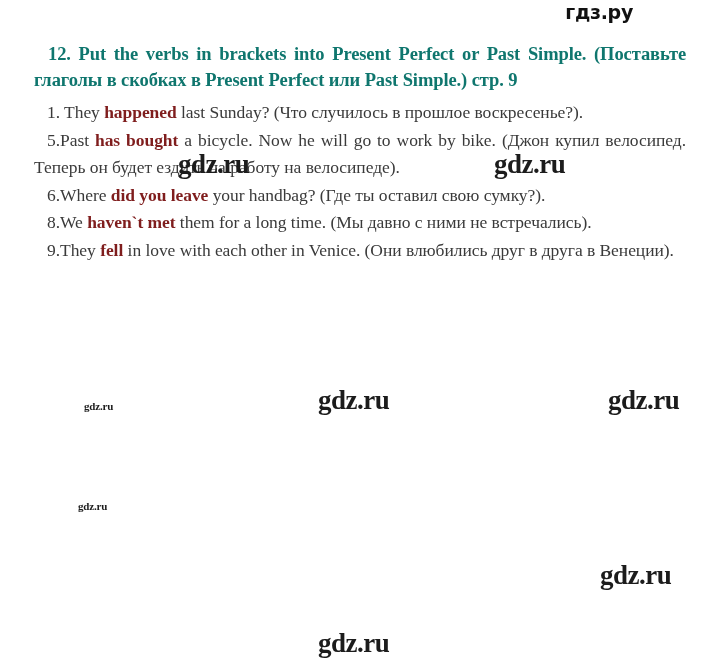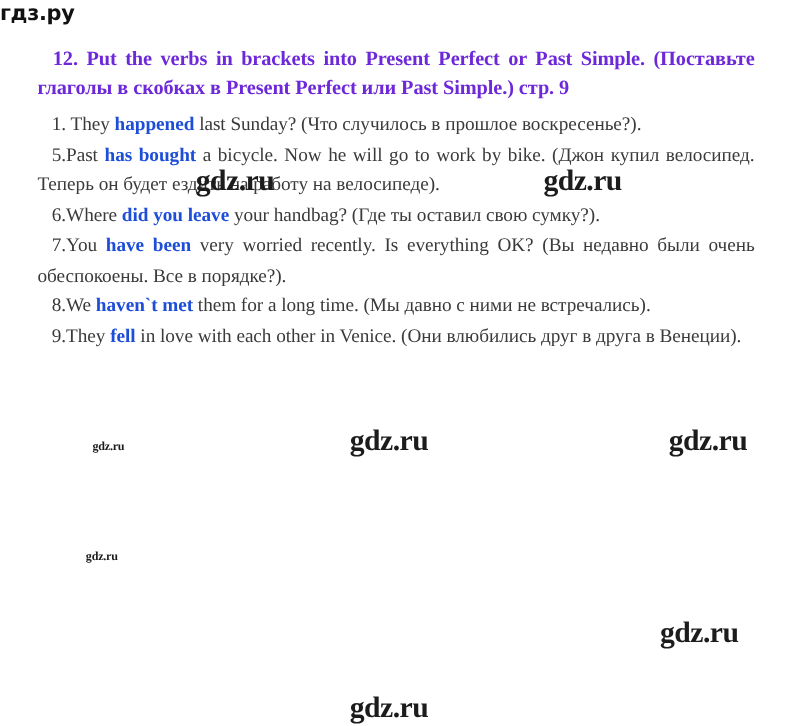--- a/index.html
+++ b/index.html
@@ -15,21 +15,21 @@
     font-family: "Liberation Serif", "DejaVu Serif", serif;
     color: #2b2b2b;
   }
 
   
   #site-logo {
     position: absolute;
     left: 0;
     top: 0;
     width: 633px;
-    text-align: left;
+    text-align: right;
     font-family: "DejaVu Sans", "Liberation Sans", sans-serif;
     font-weight: bold;
     font-size: 19px;
     letter-spacing: -0.3px;
     color: #111111;
     line-height: 24px;
   }
 
   
   #page {
@@ -40,35 +40,35 @@
   }
 
   .task-title {
     font-weight: bold;
     font-size: 18.5px;
     line-height: 25.5px;
     text-align: justify;
     text-align-last: left;
     text-indent: 14px;
     margin: 0 0 6px 0;
-    color: #6d28d9;
+    color: #0f766e;
     letter-spacing: -0.1px;
   }
 
   .item {
     font-size: 17.5px;
     line-height: 27.5px;
     text-align: justify;
     text-align-last: left;
     text-indent: 13px;
     margin: 0;
     color: #3a3a3a;
     letter-spacing: -0.05px;
   }
-  .item b { color: #1d4ed8; }
+  .item b { color: #7f1d1d; }
 
   .num { color: #3a3a3a; }
 
   
   .wm {
     position: absolute;
     font-family: Liberation Serif, serif;
     font-weight: bold;
     color: #1c1c1c;
     white-space: nowrap;
@@ -103,23 +103,20 @@
 
 
   <p class="item">
     <span class="num">5.</span><span>Past </span><b>has bought</b><span> a bicycle. Now he will go to work by bike. (Джон купил велосипед. Теперь он будет ездить на работу на велосипеде).</span>
   </p>
 
   <p class="item">
     <span class="num">6.</span><span>Where </span><b>did you leave</b><span> your handbag? (Где ты оставил свою сумку?).</span>
   </p>
 
-  <p class="item">
-    <span class="num">7.</span><span>You </span><b>have been</b><span> very worried recently. Is everything OK? (Вы недавно были очень обеспокоены. Все в порядке?).</span>
-  </p>
 
   <p class="item">
     <span class="num">8.</span><span>We </span><b>haven`t met</b><span> them for a long time. (Мы давно с ними не встречались).</span>
   </p>
 
   <p class="item">
     <span class="num">9.</span><span>They </span><b>fell</b><span> in love with each other in Venice. (Они влюбились друг в друга в Венеции).</span>
   </p>
 
 

